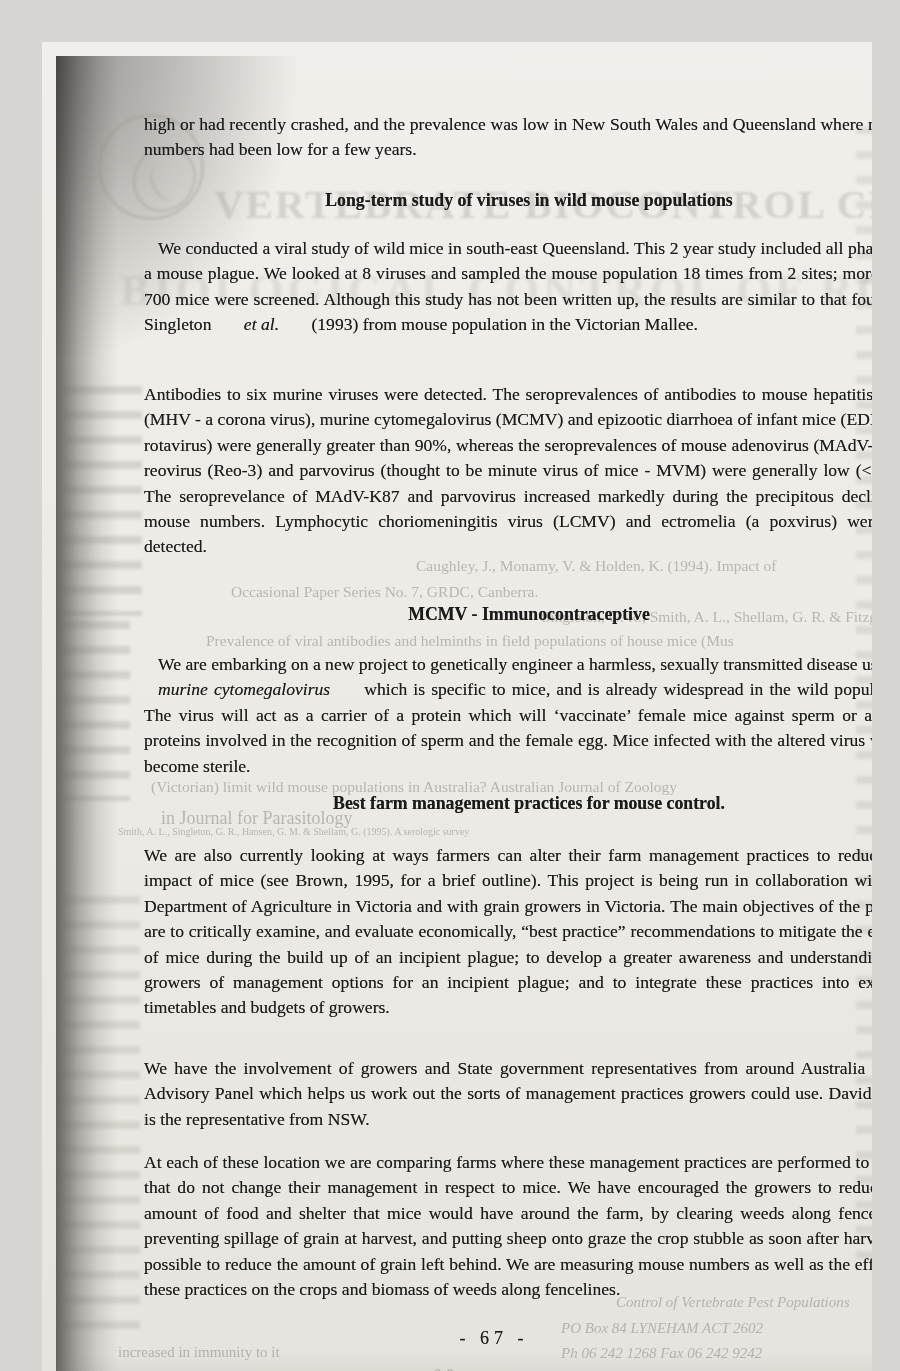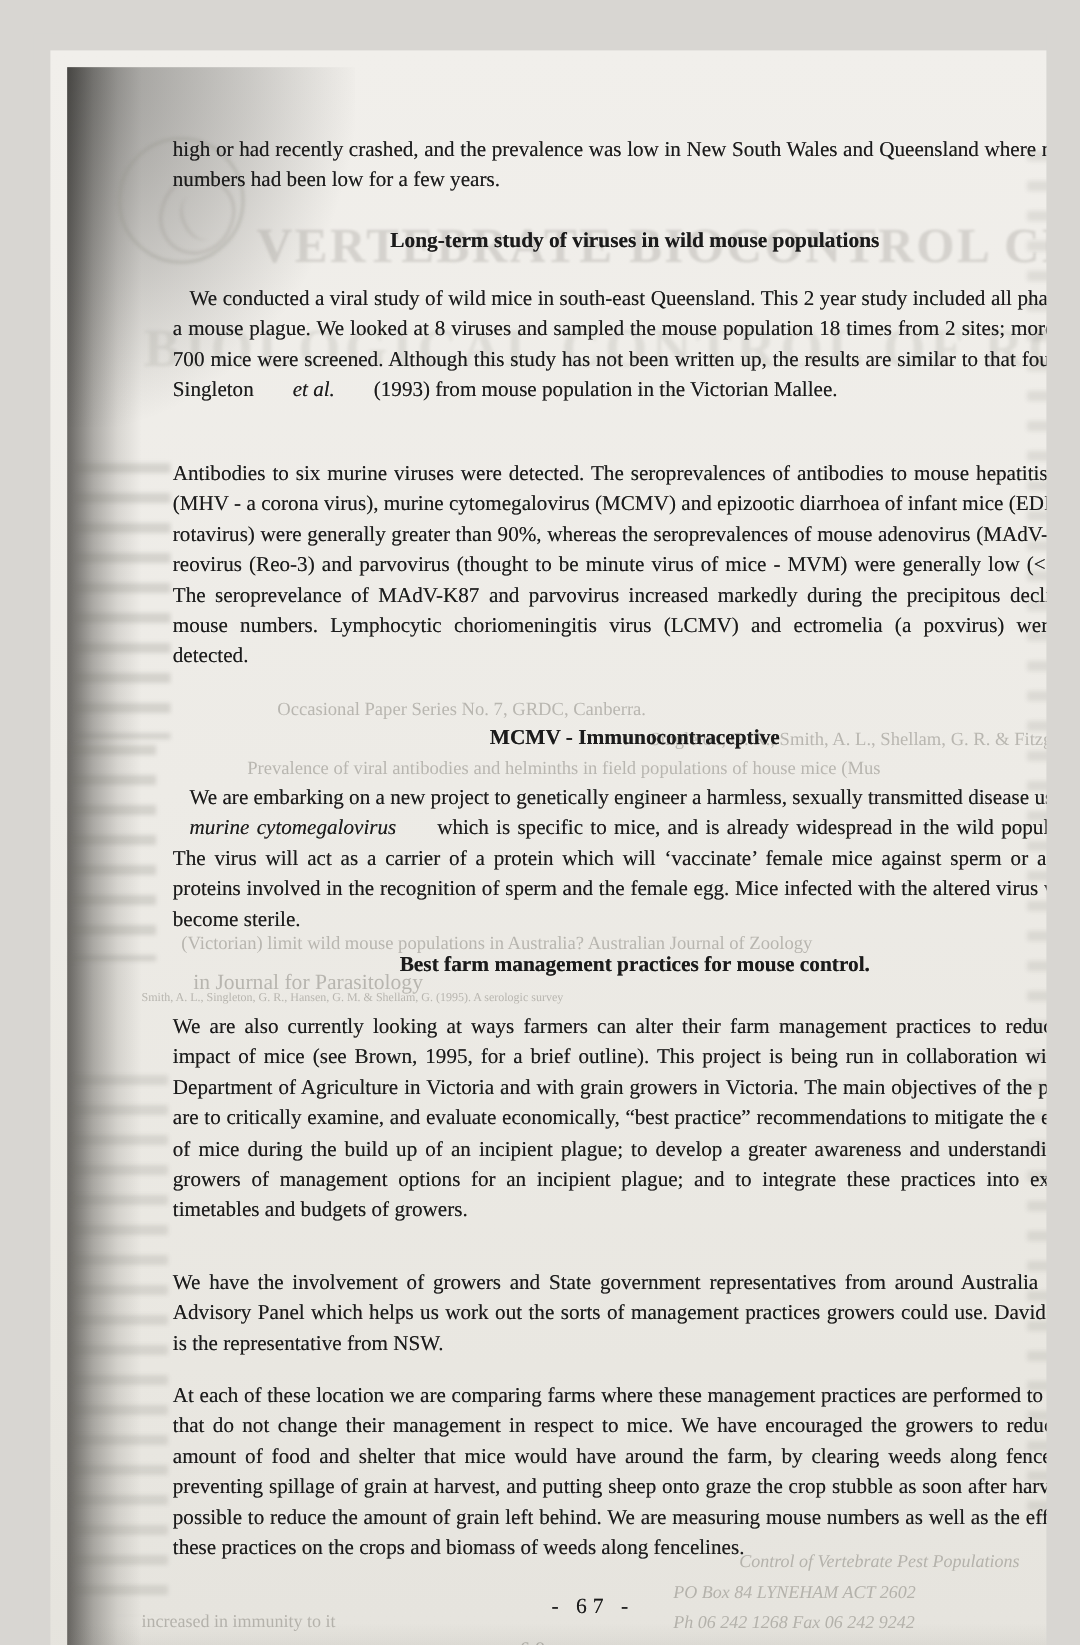--- a/index.html
+++ b/index.html
@@ -132,20 +132,21 @@
   <div class="ghost-lines" style="left:800px; top:70px; width:92px; height:1140px; opacity:0.7;"></div>
 
   <p class="text-block" style="top:56px;">high or had recently crashed, and the prevalence was low in New South Wales and Queensland where mouse numbers had been low for a few years.</p>
 
   <h2 class="heading" style="top:134px;">Long-term study of viruses in wild mouse populations</h2>
 
   <p class="text-block" style="top:180px;"><span>We conducted a viral study of wild mice in south-east Queensland.  This 2 year study included all phases of a mouse plague.  We looked at 8 viruses and sampled the mouse population 18 times from 2 sites; more than 700 mice were screened.  Although this study has not been written up, the results are similar to that found be Singleton </span><i>et al.</i><span> (1993) from mouse population in the Victorian Mallee.</span></p>
 
   <p class="text-block" style="top:326px;">Antibodies to six murine viruses were detected.  The seroprevalences of antibodies to mouse hepatitis virus (MHV - a corona virus), murine cytomegalovirus (MCMV) and epizootic diarrhoea of infant mice (EDIM - a rotavirus) were generally greater than 90%, whereas the seroprevalences of mouse adenovirus (MAdV-K87), reovirus (Reo-3) and parvovirus (thought to be minute virus of mice - MVM) were generally low (&lt;10%).  The seroprevelance of MAdV-K87 and parvovirus increased markedly during the precipitous decline in mouse numbers.  Lymphocytic choriomeningitis virus (LCMV) and ectromelia (a poxvirus) were not detected.</p>
 
+  <div class="ghost" style="left:360px; top:501px; width:470px; font-size:15.5px;">Caughley, J., Monamy, V. &amp; Holden, K. (1994). Impact of</div>
   <div class="ghost" style="left:175px; top:527px; width:420px; font-size:15.5px;">Occasional Paper Series No. 7, GRDC, Canberra.</div>
   <div class="ghost" style="left:62px; top:552px; width:790px; font-size:15.5px;text-align:right;">Singleton, G. R., Smith, A. L., Shellam, G. R. &amp; Fitzgerald</div>
   <div class="ghost" style="left:150px; top:576px; width:700px; font-size:15.5px;">Prevalence of viral antibodies and helminths in field populations of house mice (Mus</div>
 
   <h2 class="heading" style="top:548px;">MCMV - Immunocontraceptive</h2>
 
   <p class="text-block" style="top:596px;"><span>We are embarking on a new project to genetically engineer a harmless, sexually transmitted disease using </span><i>murine cytomegalovirus</i><span> which is specific to mice, and is already widespread in the wild population.  The virus will act as a carrier of a protein which will ‘vaccinate’ female mice against sperm or against proteins involved in the recognition of sperm and the female egg.  Mice infected with the altered virus would become sterile.</span></p>
 
   <div class="ghost" style="left:95px; top:722px; width:760px; font-size:15.5px;">(Victorian) limit wild mouse populations in Australia?  Australian Journal of Zoology</div>
   <div class="ghost" style="left:105px; top:752px; width:300px; font-size:18px;">in Journal for Parasitology</div>

